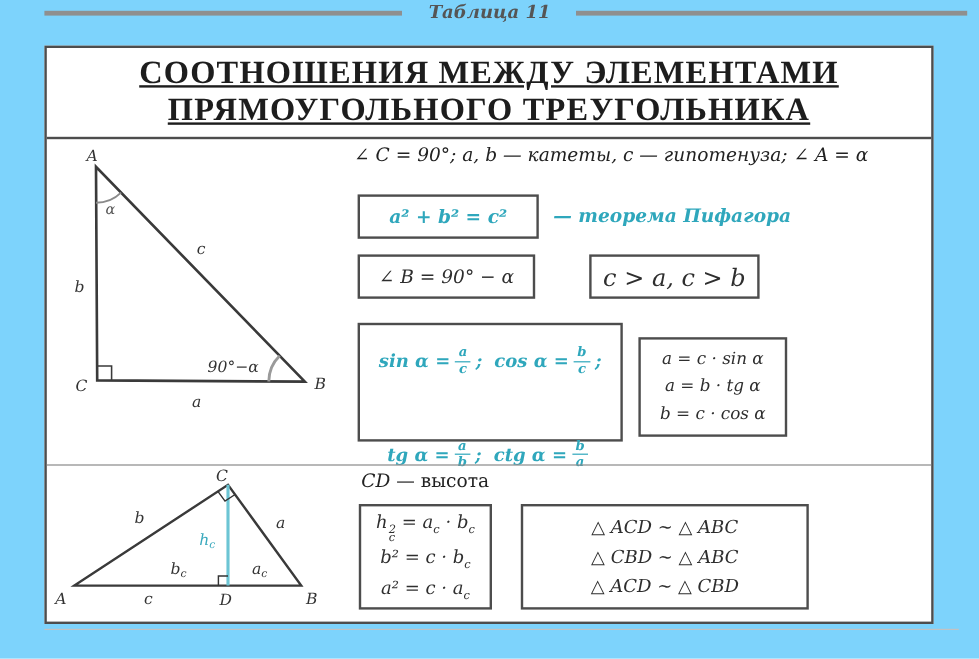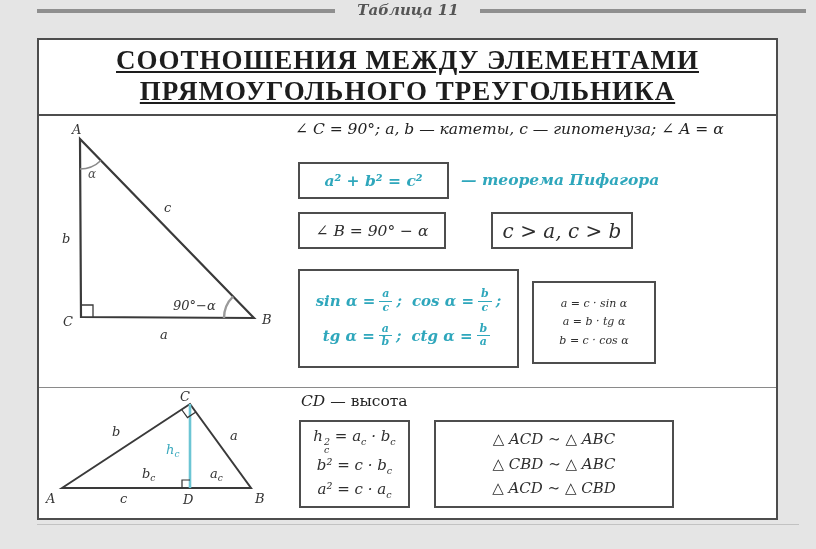--- a/index.html
+++ b/index.html
@@ -1,16 +1,16 @@
 <!DOCTYPE html>
 <html><head>
 <meta charset="utf-8">
 <style>
   html,body{margin:0;padding:0;background:#ffffff;}
-  #page{position:relative;width:816px;height:549px;background:#e5e5e5;overflow:hidden;
+  #page{position:relative;width:816px;height:549px;background:#7dd3fc;overflow:hidden;
         font-family:"DejaVu Serif",serif;color:#2e2e2e;}
   .abs{position:absolute;}
   
   .toprule{position:absolute;top:9px;height:4px;background:#8f8f8f;}
   #tag{position:absolute;top:1px;left:340px;width:136px;text-align:center;
        font-style:italic;font-weight:bold;font-size:15px;color:#555;}
   
   #frame{position:absolute;left:37px;top:38px;width:741px;height:482px;
          border:2px solid #4d4d4d;background:#fff;box-sizing:border-box;}
   #underline{position:absolute;left:37px;top:524px;width:762px;height:1px;background:#c2c2c2;}
@@ -24,24 +24,24 @@
         display:flex;align-items:center;justify-content:center;font-style:italic;}
   #intro{position:absolute;left:256px;top:80px;width:486px;font-size:15.5px;font-style:italic;color:#222;}
   #pyth-box{left:259px;top:122px;width:151px;height:37px;color:#2fa7bc;font-weight:bold;font-size:15.5px;}
   #pyth-caption{position:absolute;left:422px;top:130px;color:#2fa7bc;font-weight:bold;
                 font-size:15.5px;font-style:italic;}
   #angleb-box{left:259px;top:172px;width:148px;height:37px;font-size:15.5px;}
   #ineq-box{left:452px;top:172px;width:142px;height:37px;font-size:20px;}
   #trig-box{left:259px;top:229px;width:221px;height:99px;flex-direction:column;gap:8px;
             color:#2fa7bc;font-size:15px;font-weight:bold;}
   .trow{display:flex;align-items:center;justify-content:center;gap:10px;}
-  .titem{display:inline-flex;align-items:center;gap:4px;}
+  .titem{display:inline-flex;align-items:center;gap:4px;margin-top:43px;}
   .frac{display:inline-flex;flex-direction:column;align-items:center;font-size:11px;line-height:1.15;}
   .frac .num{border-bottom:1.4px solid #2fa7bc;padding:0 3px;}
-  #prod-box{left:493px;top:241px;width:124px;height:83px;font-size:11px;}
+  #prod-box{left:493px;top:241px;width:124px;height:83px;font-size:14px;}
   .lines{display:flex;flex-direction:column;align-items:center;line-height:1.65;}
   
   #lower-caption{position:absolute;left:262px;top:352px;font-size:15.5px;color:#222;}
   #lower-caption .m{font-style:italic;}
   #hbox{left:260px;top:380px;width:111px;height:88px;font-size:15px;}
   #hbox .lines{line-height:1.55;}
   #simbox{left:395px;top:380px;width:240px;height:88px;font-size:15px;}
   sub{font-size:9.5px;}
   .stk{display:inline-flex;flex-direction:column;align-items:flex-start;line-height:0.8;
        font-size:9.5px;vertical-align:-0.45em;padding-left:1px;}

